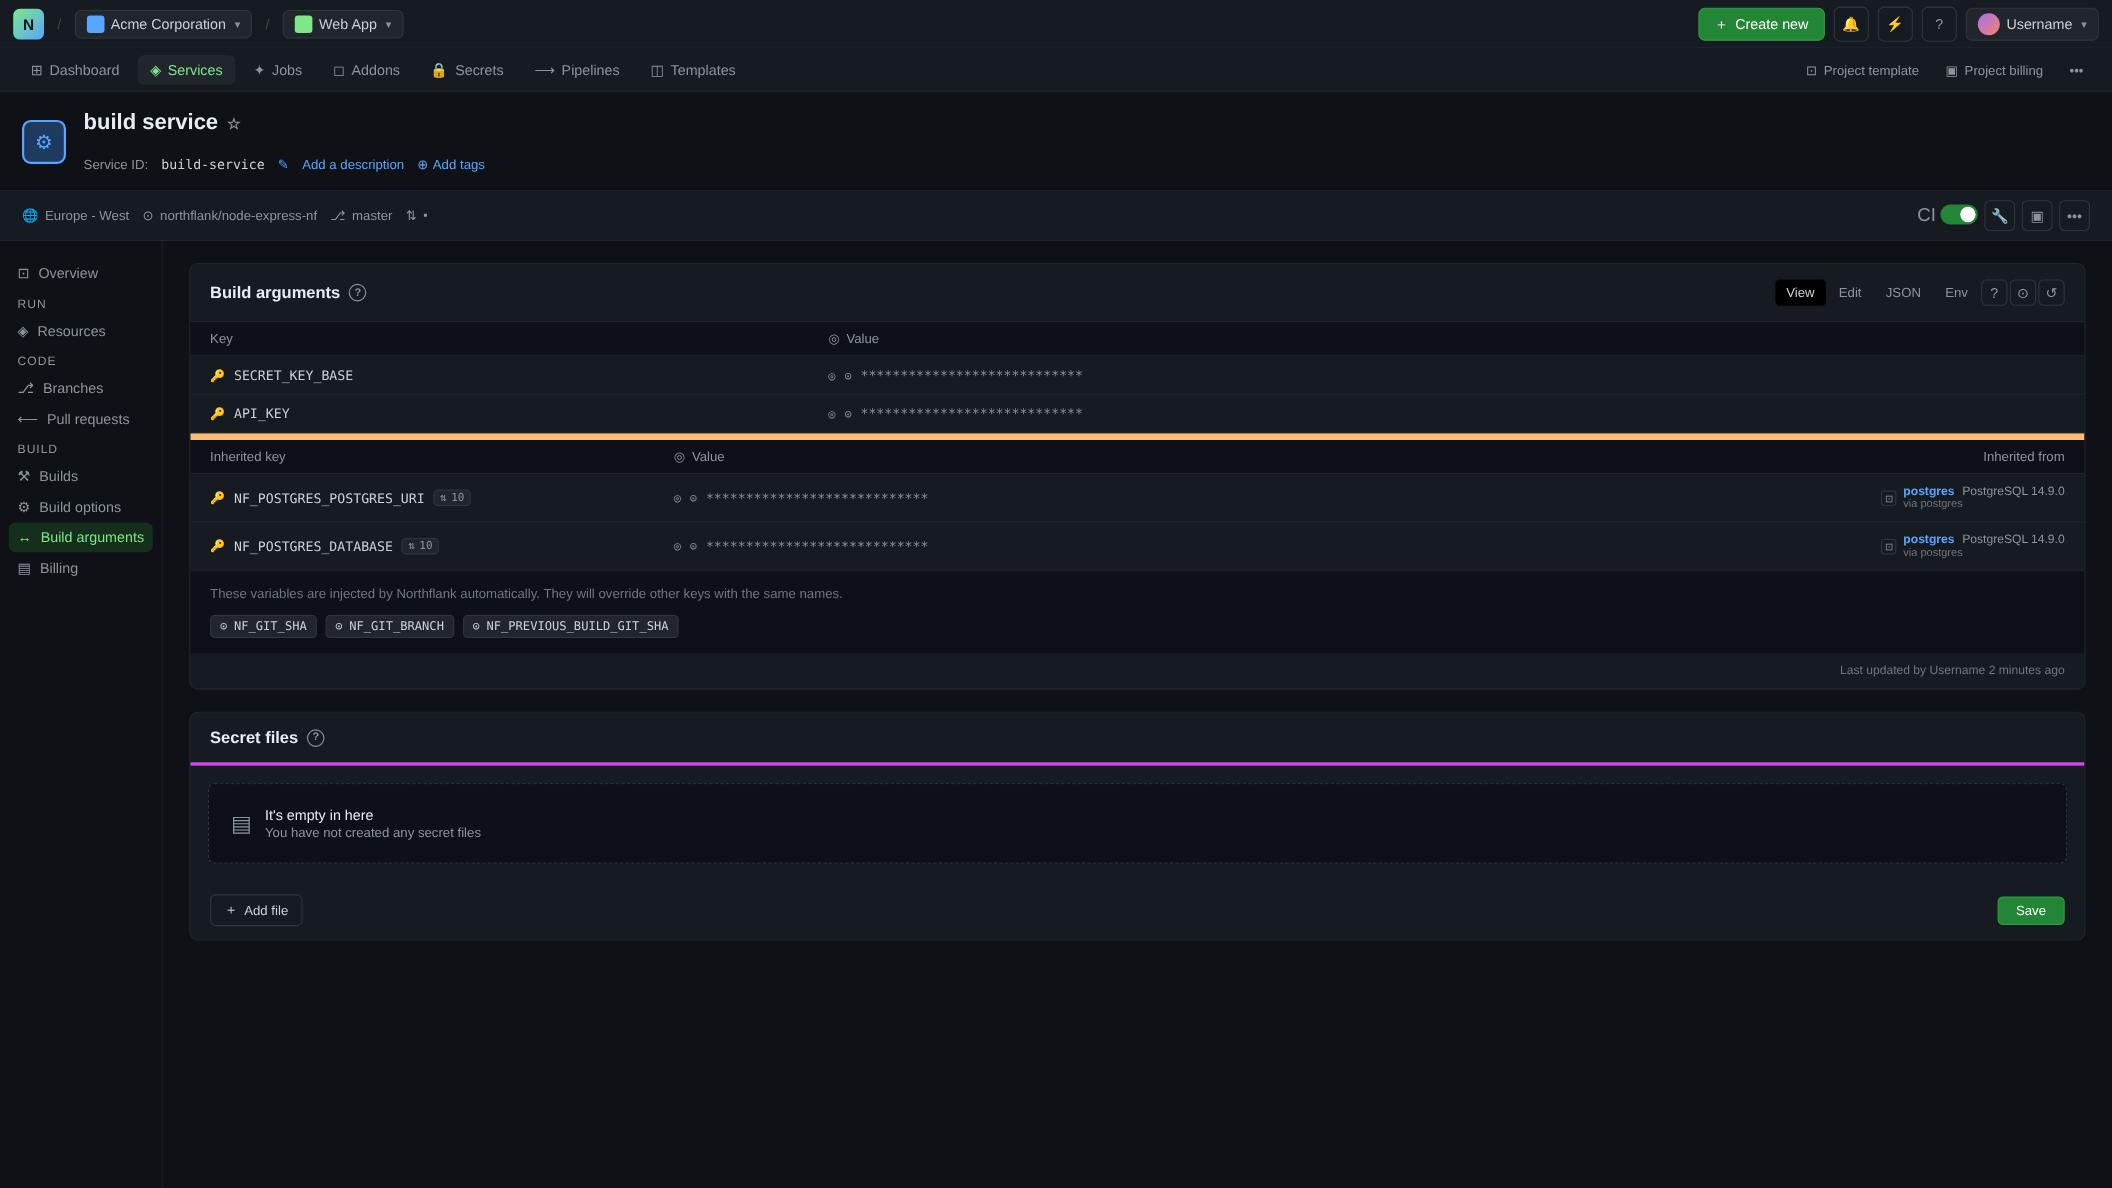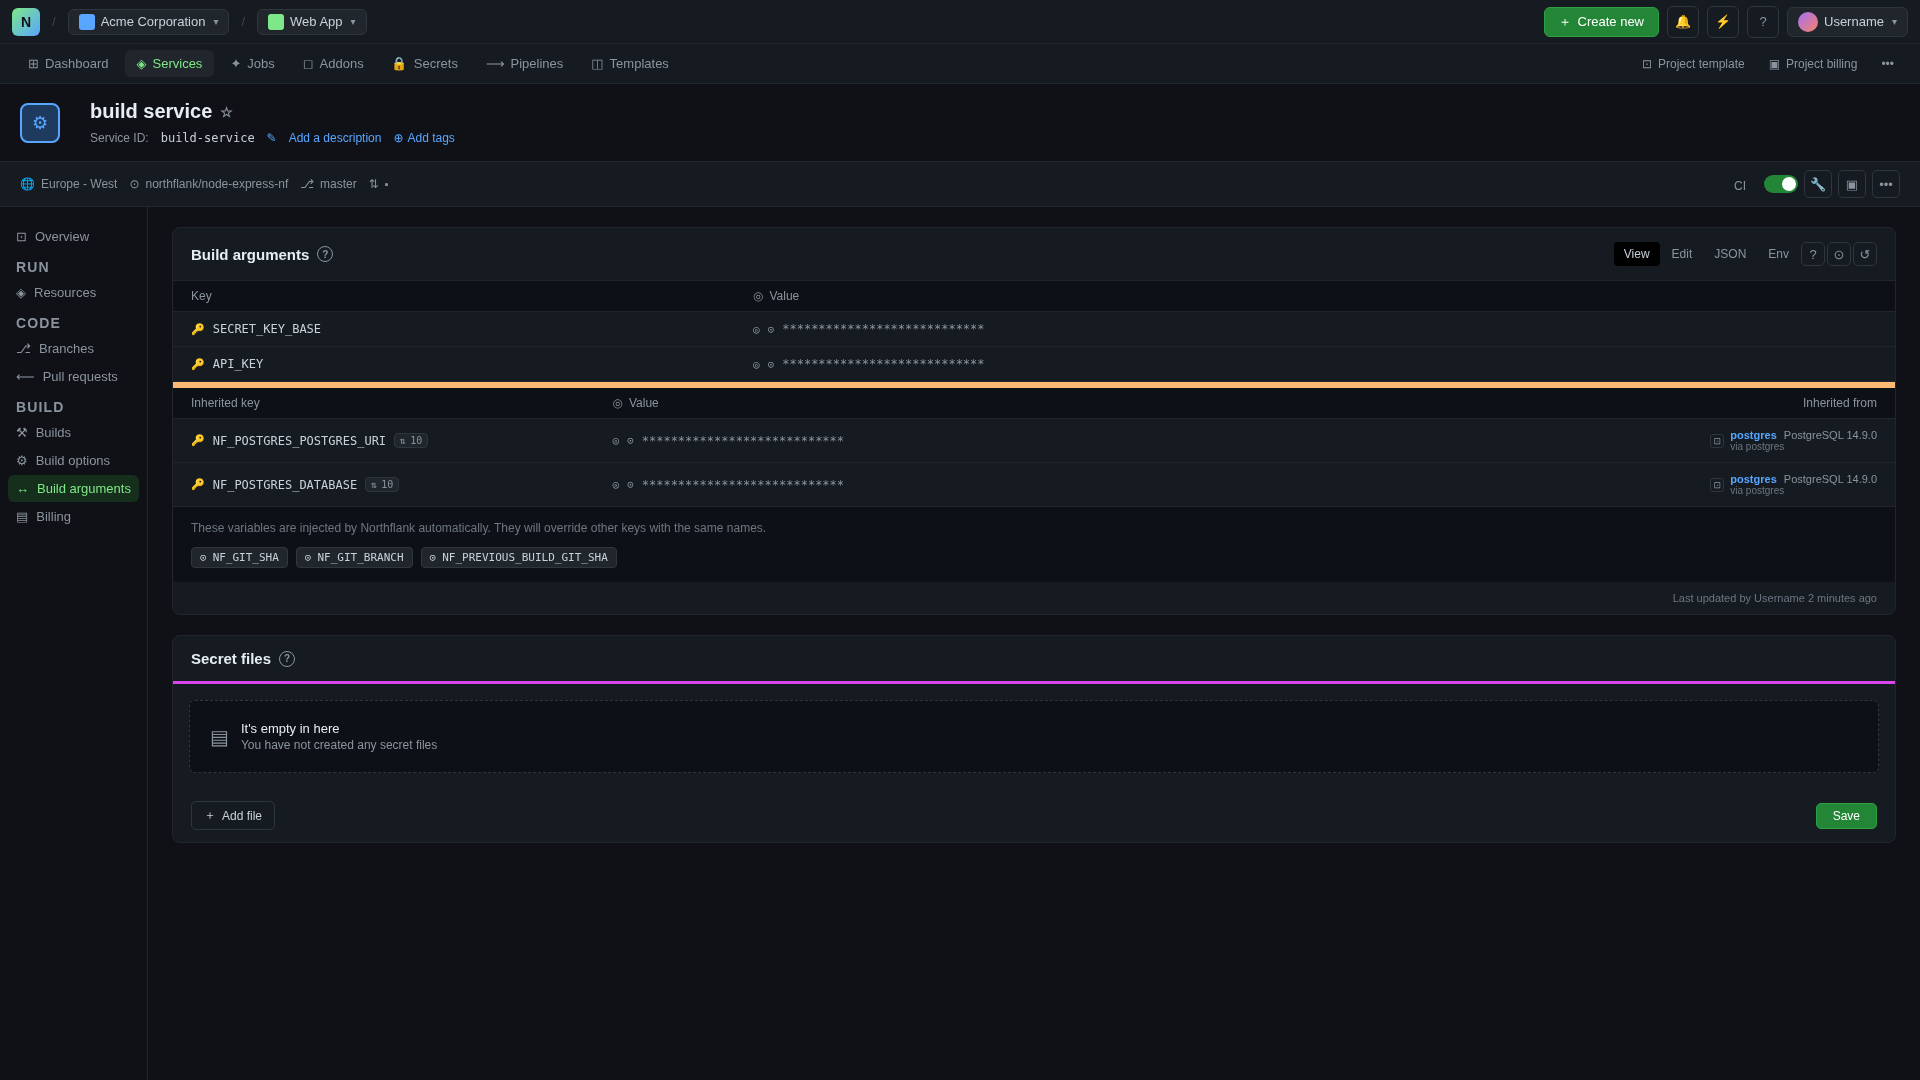--- a/index.html
+++ b/index.html
@@ -91,21 +91,21 @@
       padding: 16px 20px;
       border-bottom: 1px solid #21262d;
       background: #0f1117;
     }
     .service-icon {
       width: 40px; height: 40px; border-radius: 8px;
       background: #1e3a5f; border: 2px solid #58a6ff;
       display: flex; align-items: center; justify-content: center;
       color: #58a6ff; font-size: 18px; flex-shrink: 0;
     }
-    .service-info { display: flex; flex-direction: column; gap: 8px; margin-left: 14px; }
+    .service-info { display: flex; flex-direction: column; gap: 20px; }
     .service-title {
       display: flex; align-items: center; gap: 8px;
       font-size: 20px; font-weight: 600; color: #e6edf3;
     }
     .service-meta {
       display: flex; align-items: center; gap: 12px;
       color: #8b949e; font-size: 12px;
     }
     .service-meta-link {
       display: flex; align-items: center; gap: 4px;
@@ -116,21 +116,21 @@
       display: flex; align-items: center; gap: 12px;
       padding: 8px 20px; background: #161b22;
       border-bottom: 1px solid #21262d;
     }
     .env-item {
       display: flex; align-items: center; gap: 6px;
       color: #8b949e; font-size: 12px; cursor: pointer;
     }
     .env-bar-right { margin-left: auto; display: flex; align-items: center; gap: 6px; }
     .ci-toggle {
-      display: flex; align-items: flex-end; gap: 18px; font-size: 12px; color: #8b949e;
+      display: flex; align-items: flex-start; gap: 4px; font-size: 17px; color: #8b949e;
     }
     .toggle-switch {
       width: 34px; height: 18px; background: #238636; border-radius: 9px;
       position: relative; cursor: pointer;
     }
     .toggle-knob {
       width: 14px; height: 14px; background: #fff; border-radius: 50%;
       position: absolute; top: 2px; right: 2px;
     }
     .env-bar-icon-btn {
@@ -144,21 +144,21 @@
       height: calc(1080px - 44px - 40px - 60px);
       overflow: hidden;
     }
     
     .sidebar {
       width: 148px; flex-shrink: 0;
       background: #0f1117; border-right: 1px solid #21262d;
       padding: 16px 8px; overflow-y: auto;
     }
     .sidebar-section-label {
-      font-size: 14px; font-weight: 700; color: #8b949e;
+      font-size: 11px; font-weight: 400; color: #8b949e;
       text-transform: uppercase; letter-spacing: 0.08em;
       padding: 8px 8px 4px;
     }
     .sidebar-item {
       display: flex; align-items: center; gap: 8px;
       padding: 6px 8px; border-radius: 6px;
       cursor: pointer; color: #8b949e; font-size: 13px;
       margin-bottom: 1px;
     }
     .sidebar-item.active-green { background: #162e1c; color: #7ee787; }

